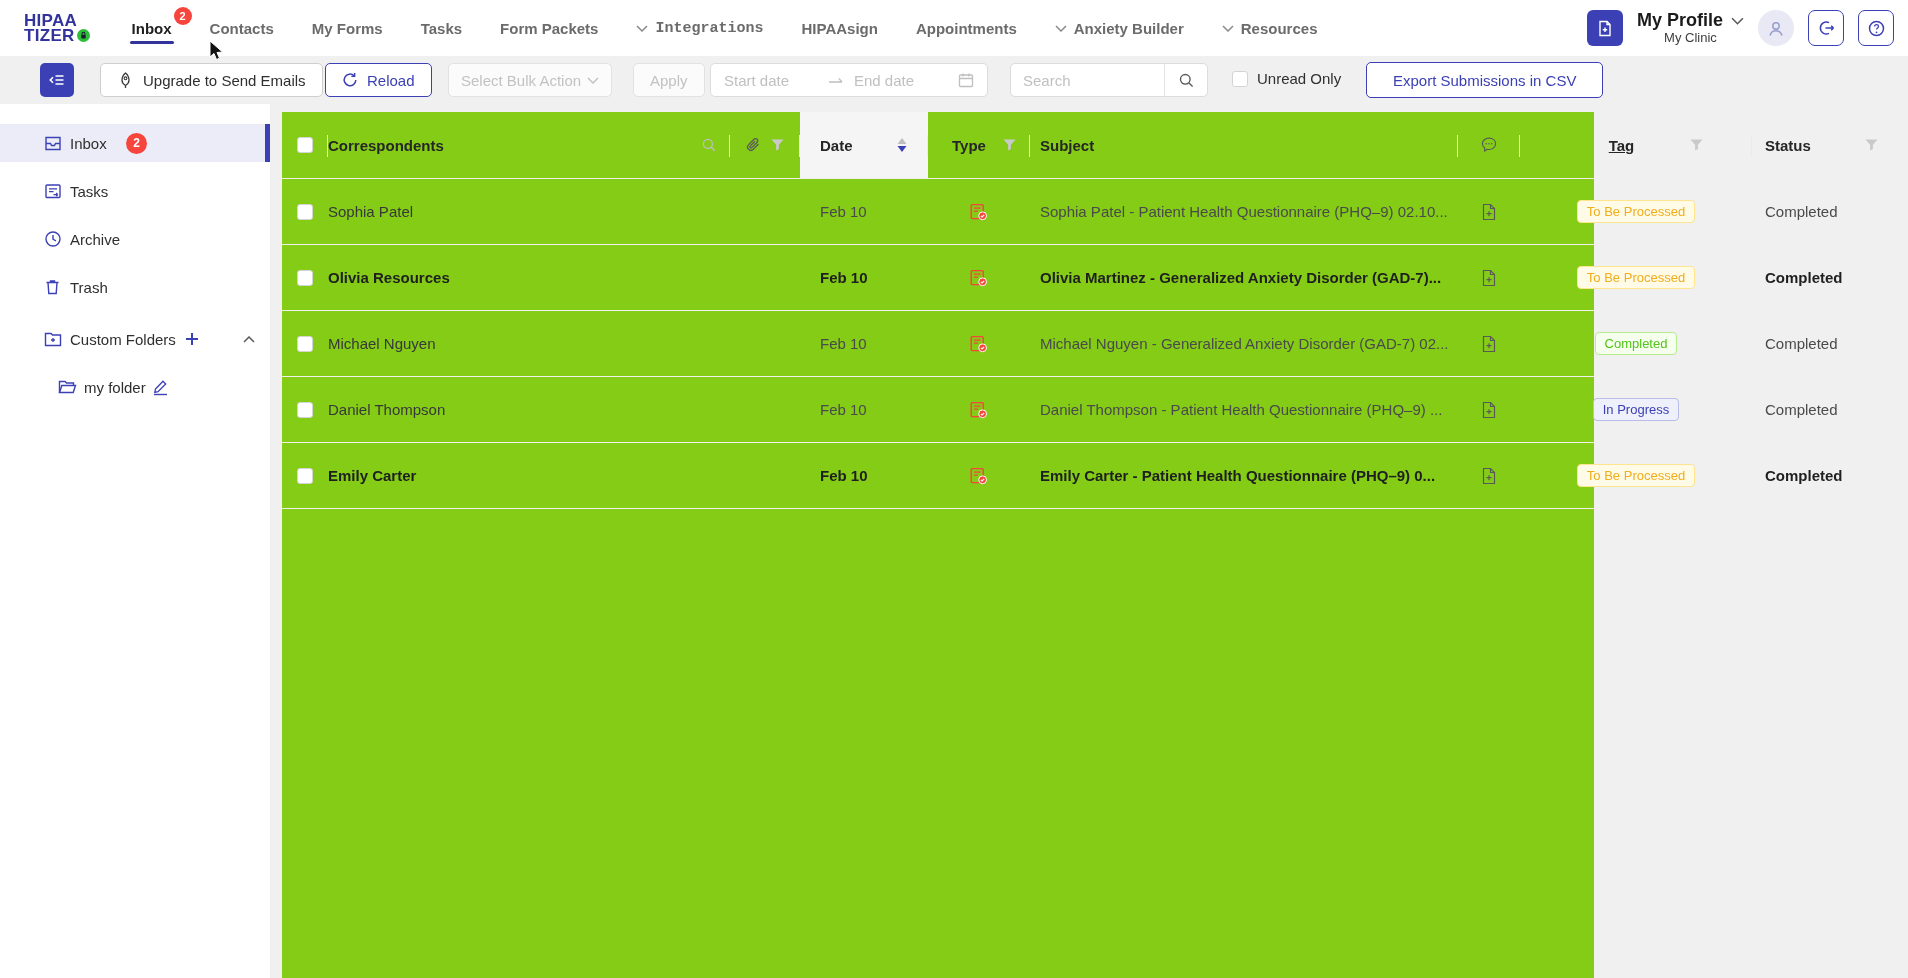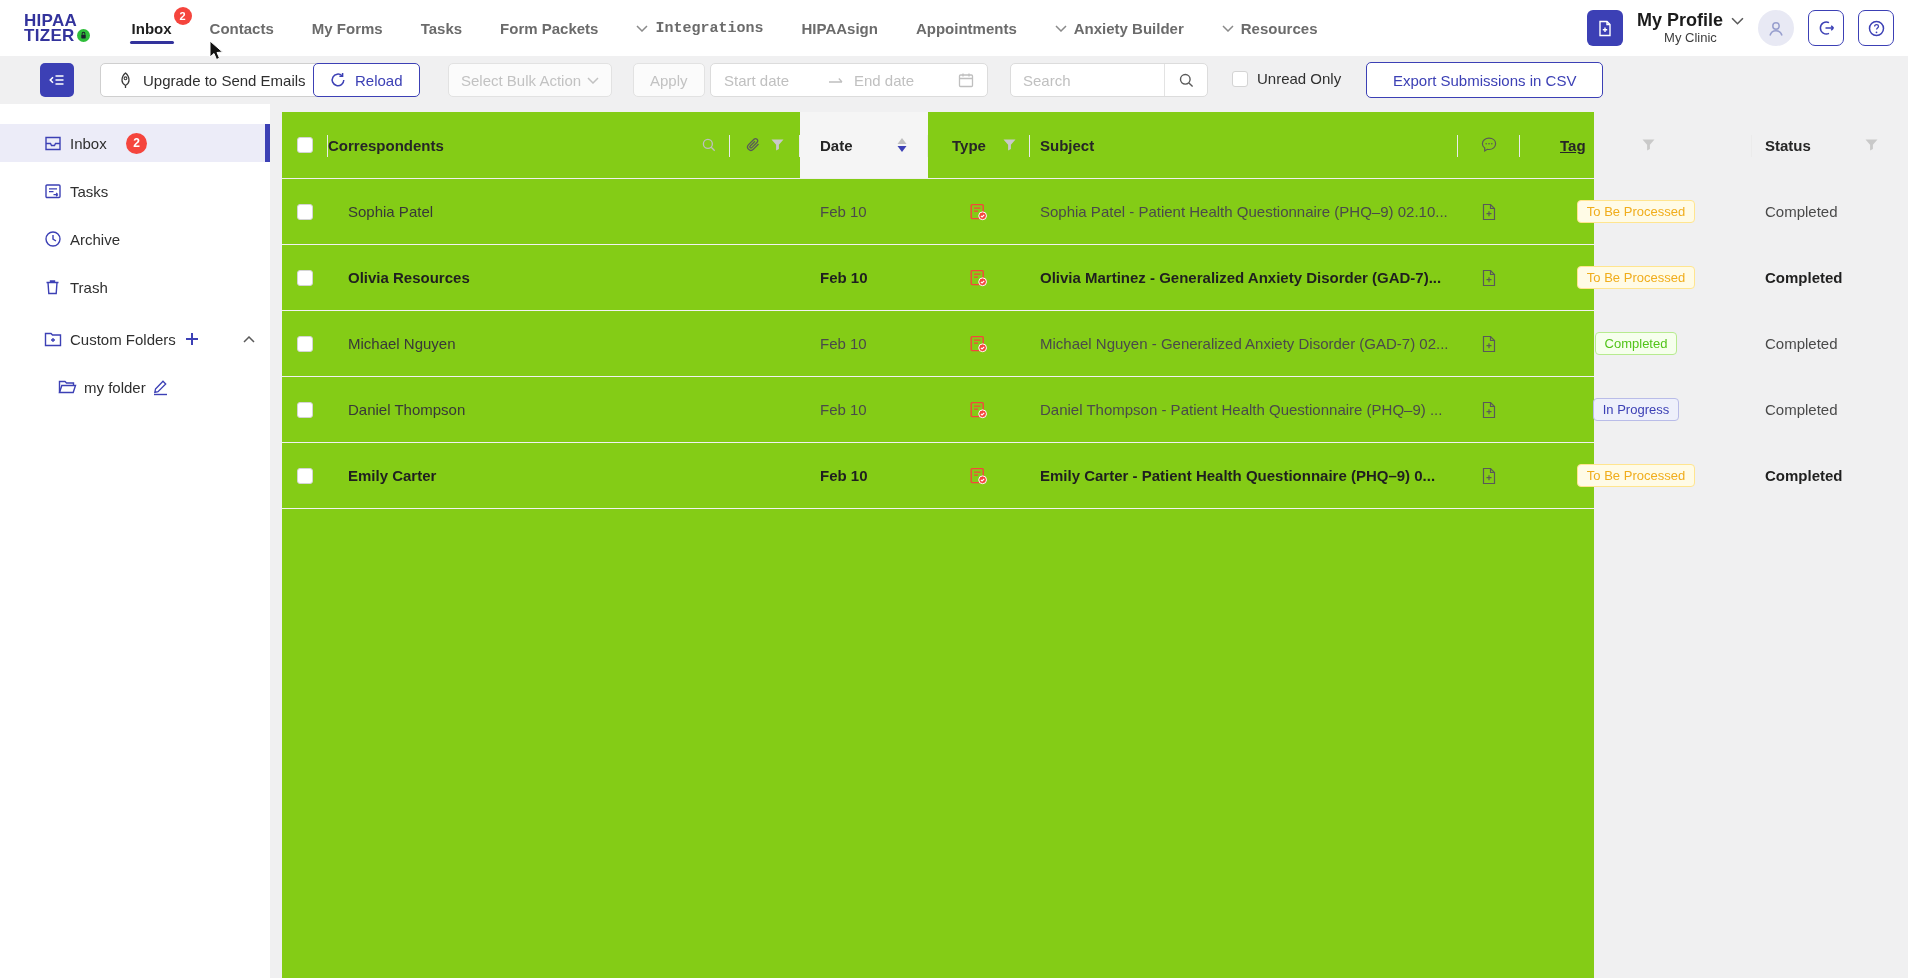--- a/index.html
+++ b/index.html
@@ -23,21 +23,21 @@
   .profile .clinic{font-size:13px;color:#3d3d3d;}
   .avatar{width:36px;height:36px;border-radius:50%;background:#e8e9f4;display:flex;align-items:center;justify-content:center;cursor:pointer;}
   .ob-btn{width:36px;height:36px;border-radius:7px;background:#fff;border:1.5px solid #3c40b5;display:flex;align-items:center;justify-content:center;cursor:pointer;box-sizing:border-box;}
 
   
   .toolbar{position:absolute;top:56px;left:0;width:1908px;height:48px;background:#f0f0f1;border-radius:19px;}
   .toolbar > *{position:absolute;top:7px;}
   .tgl-btn{left:40px;width:34px;height:34px;border-radius:5px;background:#3c40b5;display:flex;align-items:center;justify-content:center;cursor:pointer;}
   .btn{height:34px;box-sizing:border-box;border-radius:5px;display:flex;align-items:center;justify-content:center;gap:9px;font-size:15px;cursor:pointer;background:#fff;border:1px solid #cfcfcf;color:#2f2f2f;padding:0 16px;white-space:nowrap;}
   .btn-upgrade{left:100px;}
-  .btn-reload{left:313px;border:1px solid #3c40b5;color:#3c40b5;font-weight:500;}
+  .btn-reload{left:325px;border:1px solid #3c40b5;color:#3c40b5;font-weight:500;}
   .sel{left:448px;width:164px;height:34px;box-sizing:border-box;border-radius:5px;background:#fbfbfb;border:1px solid #e2e2e2;color:#c2c2c2;font-size:15px;display:flex;align-items:center;justify-content:space-between;padding:0 12px;cursor:default;}
   .btn-apply{left:633px;background:#fbfbfb;border:1px solid #e2e2e2;color:#c2c2c2;cursor:default;}
   .daterange{left:710px;width:278px;height:34px;box-sizing:border-box;background:#fff;border:1px solid #dcdcdc;border-radius:5px;display:flex;align-items:center;padding:0 11px;gap:8px;}
   .daterange input{border:none;outline:none;width:94px;font-size:15px;color:#444;font-family:"Liberation Sans",sans-serif;background:transparent;}
   .daterange input::placeholder{color:#c0c0c0;}
   .searchbox{left:1010px;width:198px;height:34px;box-sizing:border-box;background:#fff;border:1px solid #dcdcdc;border-radius:5px;display:flex;align-items:center;}
   .searchbox input{flex:1;border:none;outline:none;padding:0 12px;font-size:15px;color:#444;font-family:"Liberation Sans",sans-serif;background:transparent;min-width:0;}
   .searchbox input::placeholder{color:#c0c0c0;}
   .search-seg{width:42px;align-self:stretch;border-left:1px solid #e3e3e3;display:flex;align-items:center;justify-content:center;cursor:pointer;}
   .unread{left:1232px;top:14px;display:flex;align-items:center;gap:9px;cursor:pointer;}
@@ -66,26 +66,26 @@
   .thead{height:66px;border-bottom:1px solid #efefef;font-size:15px;font-weight:700;color:#262626;}
   .th{position:relative;height:100%;display:flex;align-items:center;box-sizing:border-box;}
   .th:not(:last-child)::after{content:"";position:absolute;right:0;top:23px;height:22px;width:1px;background:#ebebeb;}
   .th-check,.c-check{justify-content:center;display:flex;}
   .th-attach{justify-content:center;gap:10px;}
   .th-date{background:#f5f5f5;padding-left:20px;gap:44px;cursor:pointer;align-items:center;}
   .sorter{display:flex;flex-direction:column;gap:2px;}
   .th-type{padding-left:24px;justify-content:space-between;padding-right:14px;cursor:pointer;}
   .th-subject{padding-left:10px;}
   .th-note{justify-content:center;}
-  .th-tag{justify-content:flex-start;gap:56px;padding-left:40px;box-sizing:border-box;cursor:pointer;text-decoration:underline;}
+  .th-tag{justify-content:center;gap:56px;padding-left:40px;box-sizing:border-box;cursor:pointer;text-decoration:underline;}
   .th-status{padding-left:13px;justify-content:space-between;padding-right:16px;cursor:pointer;}
   .hsearch{margin-left:auto;margin-right:14px;display:flex;cursor:pointer;}
 
   .trow{height:65px;border-bottom:1px solid #f1f1f1;font-size:15px;color:#4a4a4a;cursor:pointer;}
-  .trow .c-name{color:#383838;margin-left:20px;}
+  .trow .c-name{color:#383838;}
   .trow.unread-row .c-name,.trow.unread-row .c-date,.trow.unread-row .c-subject,.trow.unread-row .c-status{font-weight:700;color:#1f1f1f;}
   .c-date{padding-left:20px;}
   .c-type{display:flex;justify-content:center;}
   .c-subject{padding-left:10px;white-space:nowrap;overflow:hidden;}
   .c-note{display:flex;justify-content:center;}
   .c-tag{display:flex;justify-content:center;}
   .c-status{padding-left:13px;}
   .tag{font-size:13px;padding:3px 9px;border-radius:4px;border:1px solid;white-space:nowrap;}
   .tag-yellow{color:#f0ad1c;border-color:#ffe58f;background:#fffbe6;}
   .tag-green{color:#52c41a;border-color:#b7eb8f;background:#f6ffed;}

